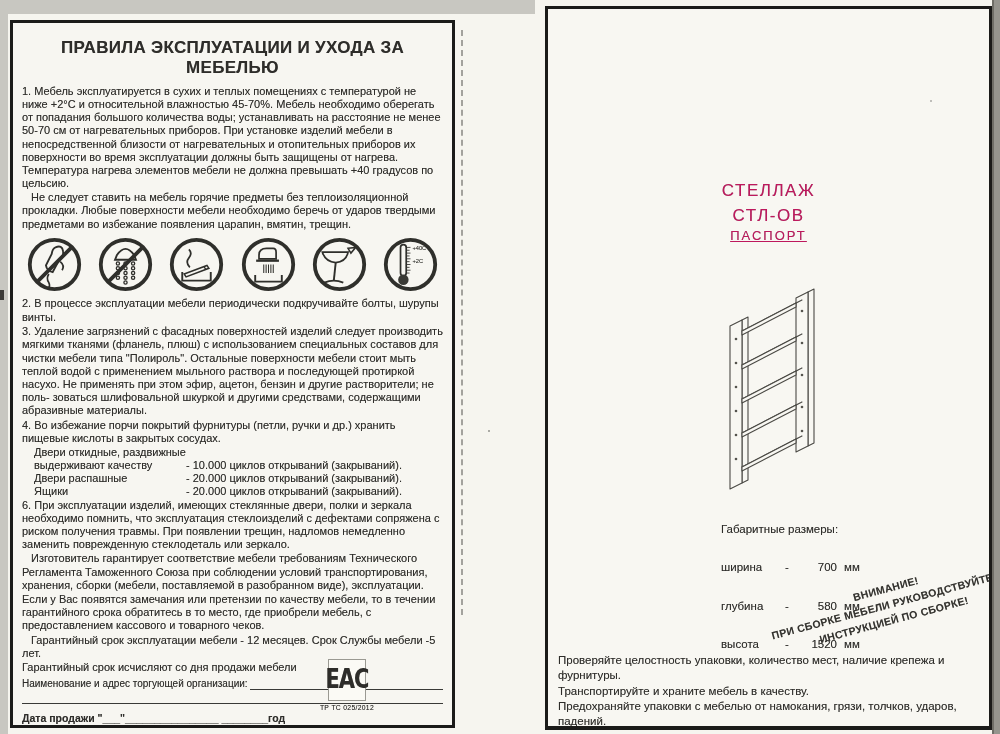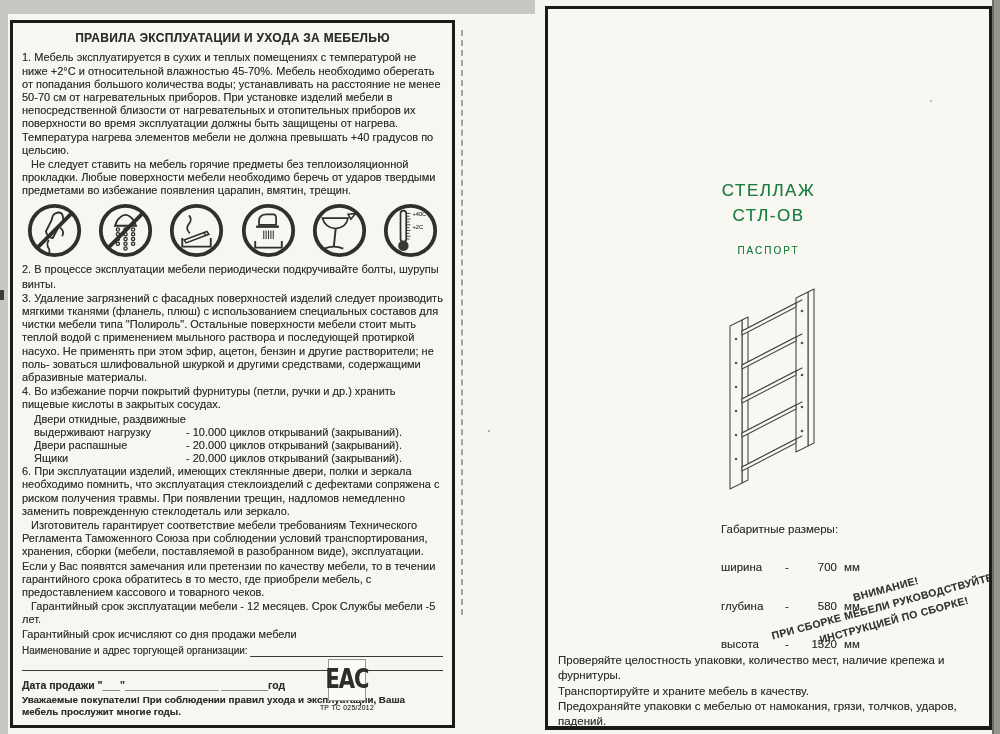--- a/index.html
+++ b/index.html
@@ -15,21 +15,21 @@
   .speck{position:absolute;background:#3c3b38;}
 
   
   .page-left{
     position:absolute;left:10px;top:20px;width:445px;height:708px;
     box-sizing:border-box;border:3px solid #1b1b19;background:#f7f6f1;
     padding:4px 9px 5px 9px;overflow:hidden;
     font-size:11px;line-height:1.2;
     text-shadow:0 0 0.5px rgba(40,40,38,0.45);
   }
-  .lp-title{text-align:center;font-size:12px;font-weight:600;letter-spacing:0.3px;margin:4px 0 6px 0;}
+  .lp-title{text-align:center;font-size:17px;font-weight:600;letter-spacing:0.3px;margin:11px 0 6px 0;}
   .para{margin:0 0 1px 0;}
   .ind{text-indent:9px;}
   .icons-row{display:flex;justify-content:space-between;align-items:center;padding:0 4px;margin:5px 0 4px 0;}
   .door-row{display:flex;padding-left:12px;}
   .door-label{width:152px;flex:none;}
   .warranty-title{text-align:center;font-size:11.5px;letter-spacing:0.6px;margin:1px 0;}
   .org-line{display:flex;align-items:flex-end;font-weight:normal;font-size:10px;margin-top:4px;}
   .fill-line{flex:1;border-bottom:1px solid #3a3a37;height:11px;margin-left:2px;}
   .blank-line{height:13px;border-bottom:1.5px solid #3a3a37;margin-bottom:4px;}
   .date-line{font-weight:bold;font-size:10.5px;margin-top:8px;}
@@ -40,23 +40,23 @@
   .eac-reg{font-size:6.8px;margin-top:3px;letter-spacing:0.3px;}
   .artifact{position:absolute;left:461px;top:30px;height:585px;border-left:2px dashed #53524d;opacity:0.5;}
 
   
   .page-right{
     position:absolute;left:545px;top:6px;width:447px;height:724px;
     box-sizing:border-box;border:3px solid #1b1b19;border-bottom-width:4px;
     background:#f8f7f2;overflow:hidden;
     text-shadow:0 0 0.5px rgba(40,40,38,0.4);
   }
-  .rp-title{position:absolute;top:170px;left:0;right:0;text-align:center;color:#15803d;}
+  .rp-title{position:absolute;top:170px;left:0;right:0;text-align:center;color:#be185d;}
   .rp-product{font-size:17px;letter-spacing:1.5px;line-height:1.45;}
-  .rp-doctype{font-size:10px;letter-spacing:2px;margin-top:17px;}
+  .rp-doctype{font-size:13px;letter-spacing:2px;text-decoration:underline;}
   .rp-drawing{position:absolute;left:152px;top:278px;}
   .rp-dims{position:absolute;left:173px;top:512px;font-size:11.5px;line-height:1.5;}
   .dim-row{display:flex;margin-top:21px;}
   .dim-label{width:64px;}
   .dim-dash{width:16px;}
   .dim-val{width:36px;text-align:right;margin-right:7px;}
   .rp-warning{
     position:absolute;left:192px;top:572px;width:300px;
     transform:rotate(-15deg);text-align:center;
     font-weight:bold;font-size:10.5px;line-height:1.5;letter-spacing:0.3px;color:#34332f;
@@ -160,21 +160,21 @@
   <div class="para">2. В процессе эксплуатации  мебели периодически подкручивайте  болты, шурупы</div>
   <div class="para">винты.</div>
   <div class="para">3. Удаление загрязнений с фасадных поверхностей изделий следует производить мягкими тканями (фланель, плюш) с использованием специальных составов для чистки мебели типа "Полироль". Остальные поверхности мебели стоит мыть теплой водой с применением мыльного раствора и последующей протиркой насухо. Не применять при этом эфир, ацетон, бензин и другие растворители; не поль- зоваться шлифовальной шкуркой и другими средствами, содержащими абразивные материалы.</div>
   <div class="para">4. Во избежание порчи покрытий фурнитуры (петли, ручки и др.) хранить пищевые кислоты в закрытых сосудах.</div>
 
   <div class="door-row">
     <span class="door-label">Двери откидные, раздвижные</span>
     <span></span>
   </div>
   <div class="door-row">
-    <span class="door-label">выдерживают нагрузку</span>
+    <span class="door-label">выдерживают качеству</span>
     <span>- 10.000 циклов открываний (закрываний).</span>
   </div>
   <div class="door-row">
     <span class="door-label">Двери распашные</span>
     <span>- 20.000 циклов открываний (закрываний).</span>
   </div>
   <div class="door-row">
     <span class="door-label">Ящики</span>
     <span>- 20.000 циклов открываний (закрываний).</span>
   </div>

